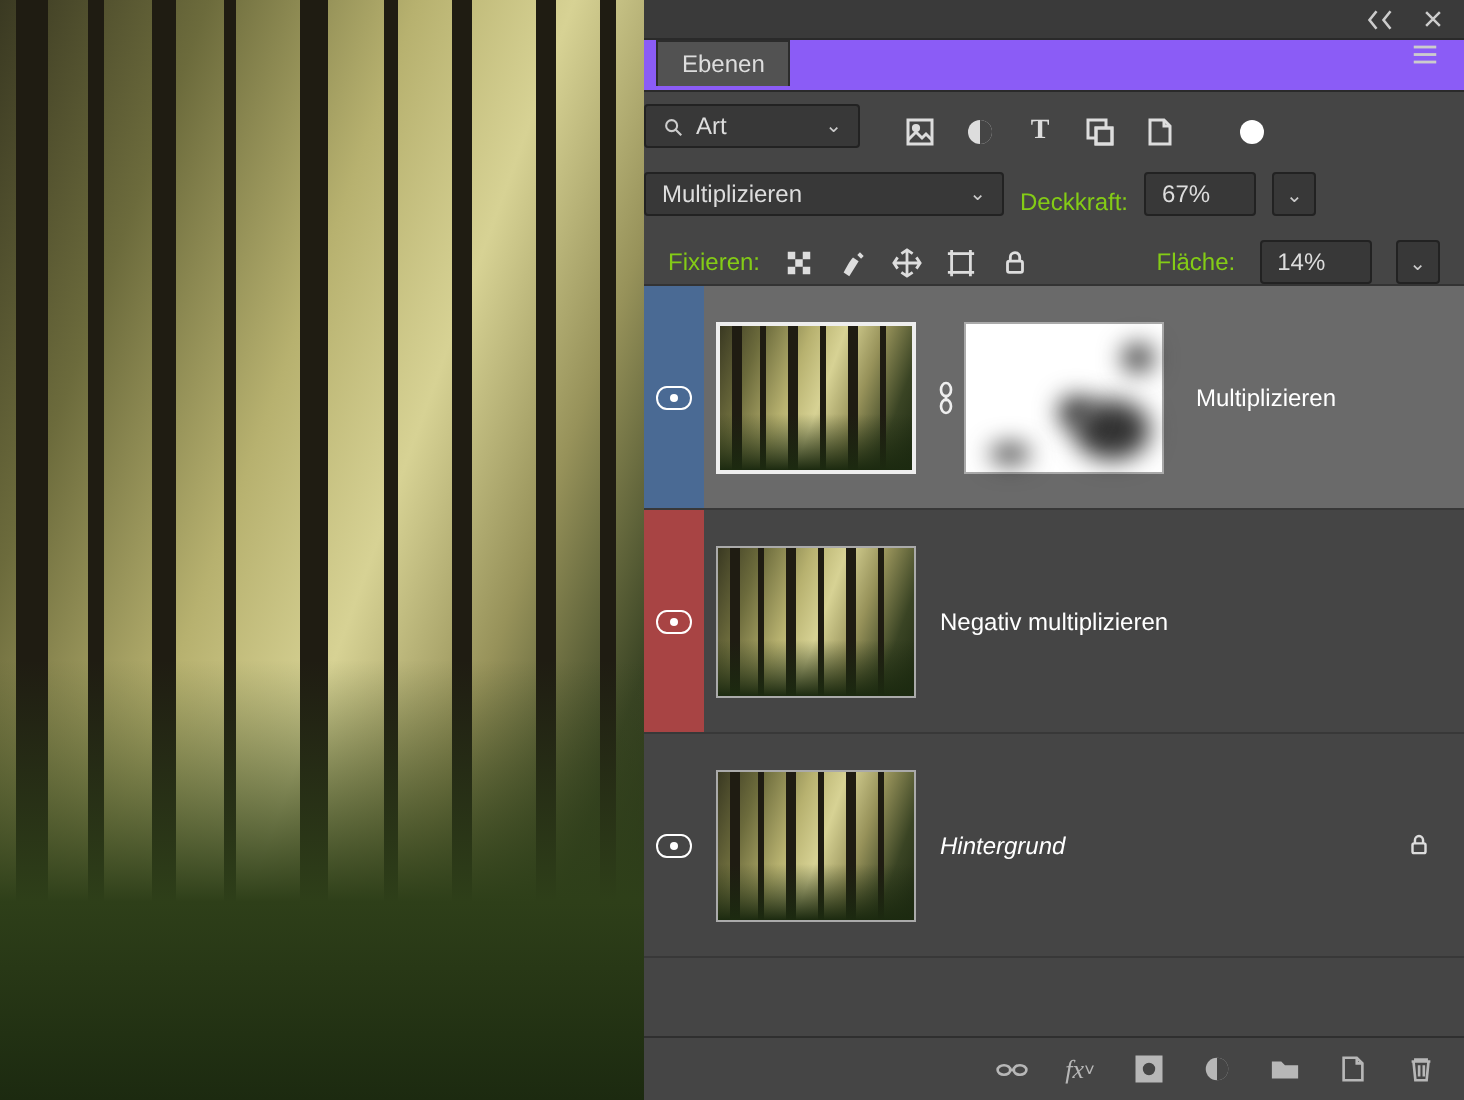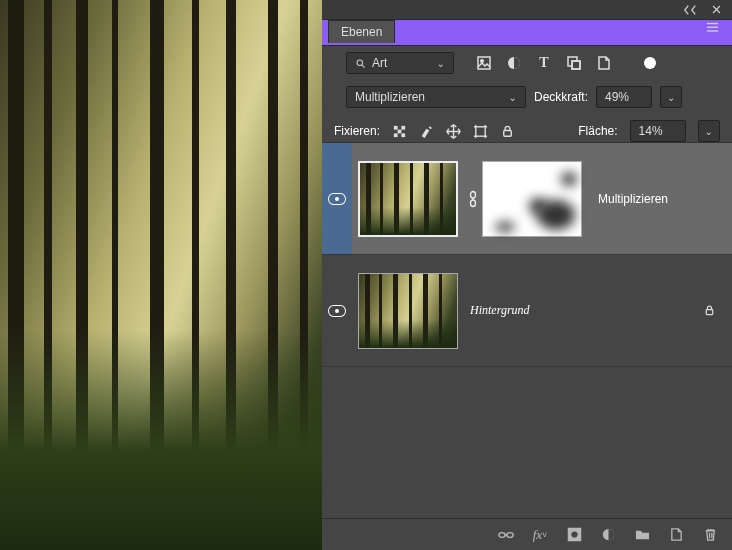--- a/index.html
+++ b/index.html
@@ -4,29 +4,29 @@
 <style>
   * { box-sizing: border-box; margin: 0; padding: 0; font-family: "Segoe UI", Tahoma, sans-serif; }
   body { width: 732px; height: 550px; display: flex; background:#2a2a2a; overfl:hidden; }
   .canvas { width: 322px; height: 550px; background: linear-gradient(110deg,#3a3922 0%, #6c6b3c 20%, #b7b16f 40%, #d7d294 55%, #97925a 70%, #3a4424 85%, #1e2a12 100%); position: relative; overflow:hidden; }
   .canvas .trunk { position:absolute; top:-10px; bottom:-10px; background:#1f1c12; }
   .panel { flex:1; background:#454545; color:#ddd; display:flex; flex-direction:column; font-size:12px; position:relative; }
   .panel-top { height:20px; display:flex; justify-content:flex-end; align-items:center; gap:10px; padding:0 8px; background:#3a3a3a; border-bottom:1px solid #2a2a2a;}
   .tabs { display:flex; align-items:flex-start; background:#8b5cf6; padding:0 6px; border-bottom:1px solid #2a2a2a; height:26px; }
   .tab { background:#525252; padding:4px 12px; border:1px solid #2c2c2c; border-bottom:none; font-size:12px; }
   .panel-menu { margin-left:auto; padding:0 6px; color:#ccc; font-size:14px; }
-  .row { display:flex; align-items:center; gap:8px; padding:6px 24px; }
+  .row { display:flex; align-items:flex-end; gap:8px; padding:6px 0; }
   .search { display:flex; align-items:center; gap:6px; background:#383838; border:1px solid #222; border-radius:2px; padding:3px 8px; width:108px; }
   .search svg { width:11px; height:11px; }
   .icon-row { display:flex; gap:14px; margin-left:14px; align-items:center; }
   .icn { width:16px; height:16px; color:#ddd; display:flex; align-items:center; justify-content:center; }
   .dot { width:12px; height:12px; border-radius:50%; background:#fff; margin-left:18px; }
   .select { display:flex; align-items:center; justify-content:space-between; background:#383838; border:1px solid #222; padding:3px 8px; border-radius:2px; width:180px; }
   .chev { font-size:10px; color:#ccc; }
-  .label { color:#ffffff; }
+  .label { color:#84cc16; }
   .valbox { display:flex; align-items:center; justify-content:space-between; background:#383838; border:1px solid #222; padding:3px 8px; border-radius:2px; width:56px; }
   .valbox + .chevbox, .chevbox { background:#383838; border:1px solid #222; padding:3px 6px; border-radius:2px; }
   .lockrow { display:flex; align-items:center; gap:12px; padding:6px 12px 0; }
   .lockrow .icn { width:15px; height:15px; }
   
   .layers { flex:1; background:#454545; border-top:1px solid #333; overflow:hidden; }
   .layer { display:flex; align-items:center; border-bottom:1px solid #383838; min-height:112px; }
   .layer.selected { background:#6a6a6a; }
   .eye-col { width:30px; align-self:stretch; display:flex; align-items:center; justify-content:center; }
   .eye-col.blue { background:#4a6a94; }
@@ -34,21 +34,21 @@
   .eye { width:18px; height:12px; border:1.5px solid #fff; border-radius:60% / 100%; position:relative; }
   .eye:after { content:""; position:absolute; width:4px; height:4px; background:#fff; border-radius:50%; left:50%; top:50%; transform:translate(-50%,-50%); }
   .thumb { width:100px; height:76px; border:2px solid #fff; margin:0 6px 0 6px; background:linear-gradient(110deg,#3a3922 0%, #6c6b3c 18%, #b7b16f 38%, #d7d294 52%, #97925a 68%, #3a4424 85%, #1e2a12 100%); position:relative; overflow:hidden; }
   .thumb .tt { position:absolute; top:0; bottom:0; background:#1f1c12; }
   .thumb.bordered { border-color:#eee; }
   .thumb.hint { border:1px solid #aaa; }
   .mask { width:100px; height:76px; background:#fff; border:1px solid #aaa; margin-right:10px; position:relative; }
   .mask .blob { position:absolute; border-radius:50%; background:#333; filter: blur(6px); }
   .link { color:#eee; font-size:14px; margin:0 4px; }
   .layername { color:#fff; font-size:12px; margin-left:6px; }
-  .layername.italic { font-style:italic;font-family:Liberation Serif, serif; }
+  .layername.italic { font-style:italic; }
   .layer-lock { margin-left:auto; margin-right:16px; color:#ddd; }
   
   .footer { height:32px; background:#454545; border-top:1px solid #2f2f2f; display:flex; align-items:center; justify-content:flex-end; gap:18px; padding:0 14px; color:#ccc; }
   .footer .icn { opacity:.85; }
   svg { display:block; }
 </style>
 </head>
 <body>
 
 <div class="canvas">
@@ -131,21 +131,21 @@
     </div>
   </div>
 
   <div class="row">
     <div class="select">
       <span>Multiplizieren</span>
       <span class="chev">⌄</span>
     </div>
     <span class="label">Deckkraft:</span>
     <div class="valbox">
-      <span>49%</span>
+      <span>67%</span>
     </div>
     <div class="chevbox"><span class="chev">⌄</span></div>
   </div>
 
   <div class="lockrow">
     <span class="label">Fixieren:</span>
     <span class="icn">
         <svg viewBox="0 0 16 16" fill="#ddd">
           <rect x="2" y="2" width="4" height="4"></rect>
           <rect x="10" y="2" width="4" height="4"></rect>
@@ -209,20 +209,35 @@
       </span>
       <div class="mask">
         <div class="blob" style="right:6px;bottom:6px;width:38px;height:30px"></div>
         <div class="blob" style="right:34px;bottom:22px;width:18px;height:16px"></div>
         <div class="blob" style="right:4px;top:10px;width:16px;height:14px"></div>
         <div class="blob" style="left:12px;bottom:4px;width:20px;height:10px"></div>
       </div>
       <span class="layername">Multiplizieren</span>
     </div>
 
+    <div class="layer">
+      <div class="eye-col red">
+          <div class="eye"></div>
+        </div>
+      <div class="thumb hint">
+        <div class="tt" style="left:6px;width:5px"></div>
+          <div class="tt" style="left:20px;width:3px"></div>
+          <div class="tt" style="left:34px;width:5px"></div>
+          <div class="tt" style="left:50px;width:3px"></div>
+          <div class="tt" style="left:64px;width:5px"></div>
+          <div class="tt" style="left:80px;width:3px"></div>
+        <div style="position:absolute;inset:auto 0 0 0;height:28px;background:linear-gradient(0deg,#1c2a10,rgba(0,0,0,0))"></div>
+      </div>
+      <span class="layername">Negativ multiplizieren</span>
+    </div>
 
     <div class="layer">
       <div class="eye-col">
           <div class="eye"></div>
         </div>
       <div class="thumb hint">
         <div class="tt" style="left:6px;width:5px"></div>
           <div class="tt" style="left:20px;width:3px"></div>
           <div class="tt" style="left:34px;width:5px"></div>
           <div class="tt" style="left:50px;width:3px"></div>

